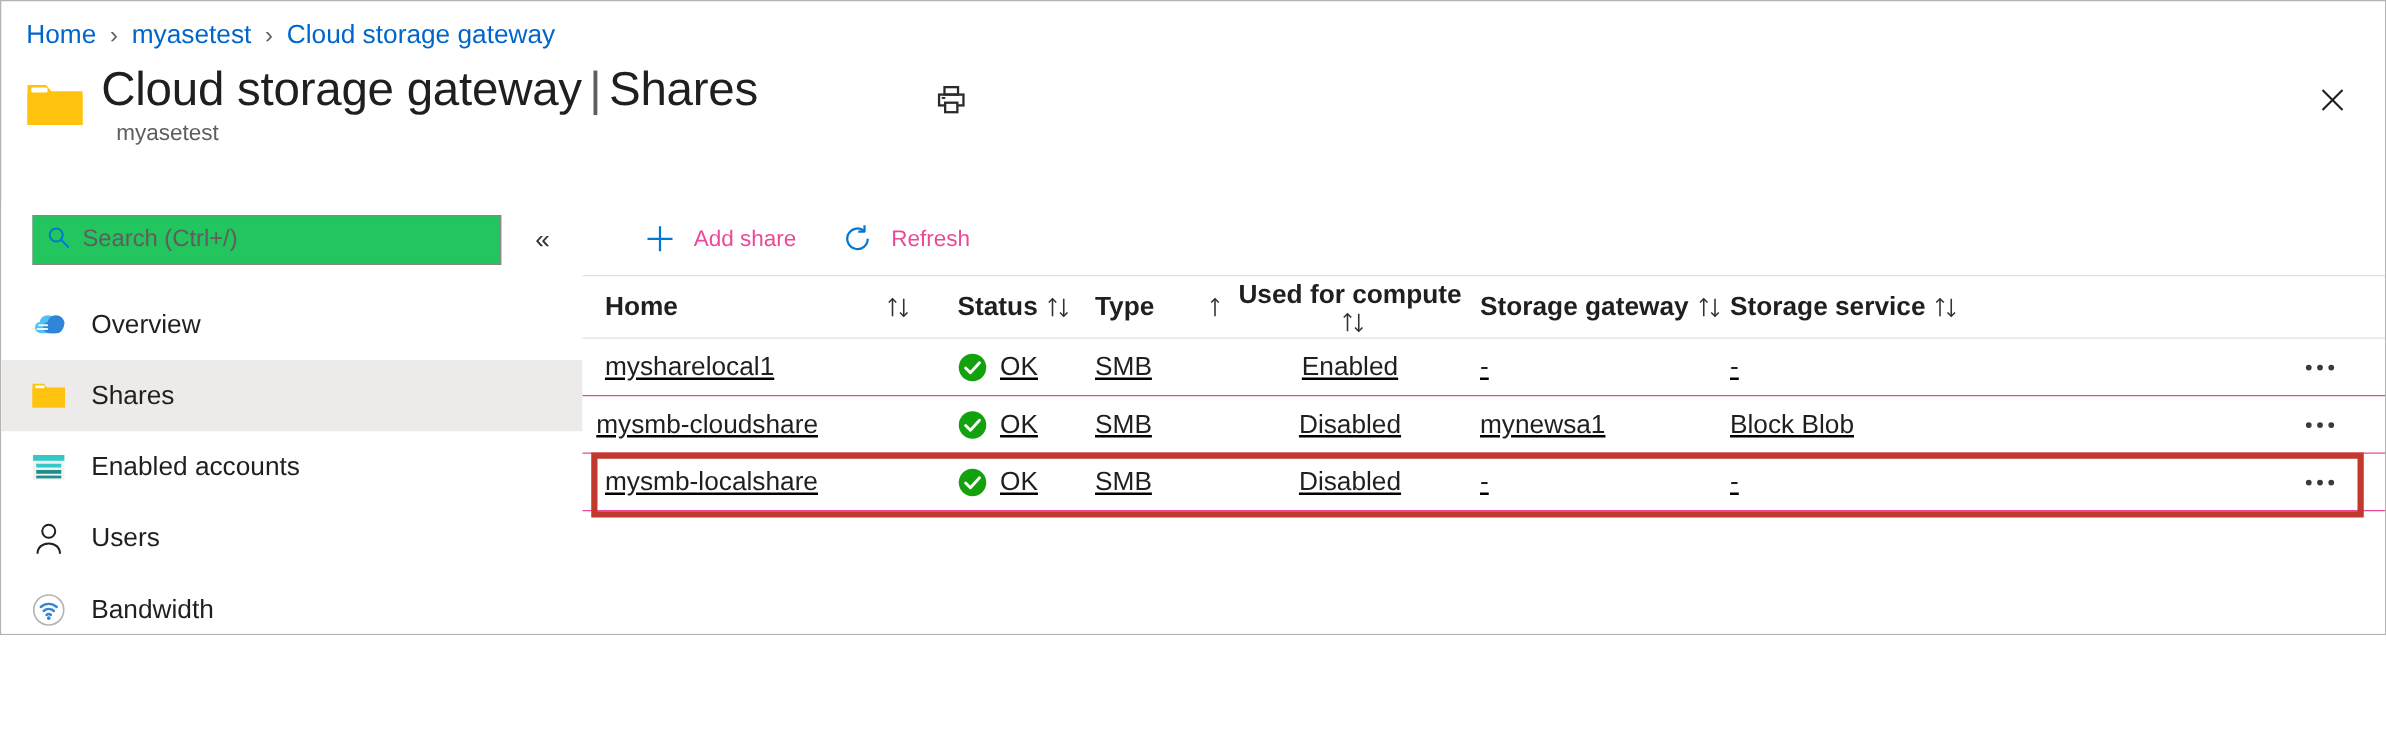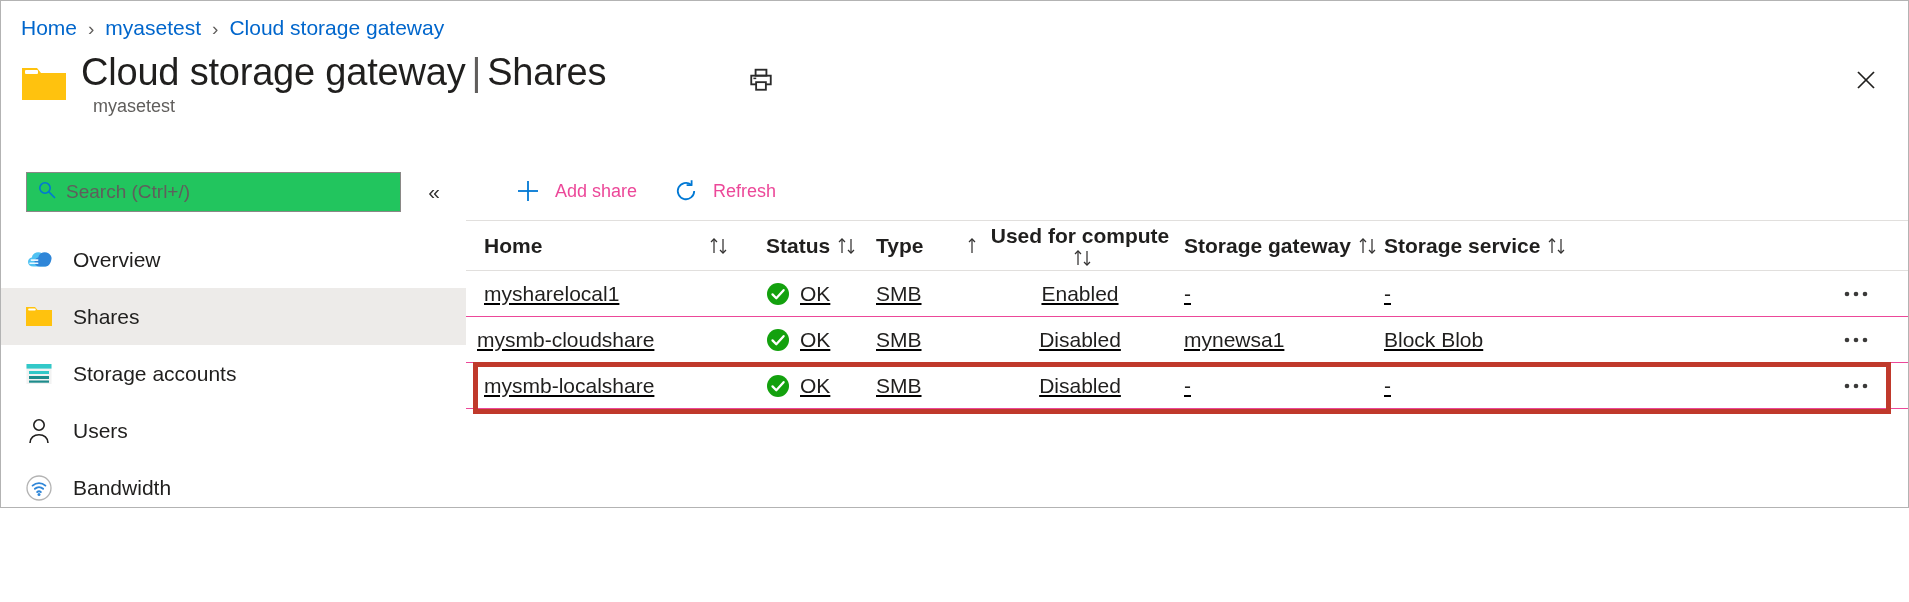--- a/index.html
+++ b/index.html
@@ -422,21 +422,21 @@
       <div class="nav-item">
         <span class="nav-icon">
           <svg width="28" height="24" viewBox="0 0 28 24">
             <rect x="1.5" y="2" width="25" height="20" fill="#f2f2f2"></rect>
             <rect x="1.5" y="2" width="25" height="4.6" fill="#32c8c8"></rect>
             <rect x="4" y="9" width="20" height="3" fill="#32c8c8"></rect>
             <rect x="4" y="14" width="20" height="3" fill="#1d8c8c"></rect>
             <rect x="4" y="18.5" width="20" height="2.2" fill="#1d8c8c"></rect>
           </svg>
         </span>
-        <span class="nav-label">Storage accounts</span>
+        <span class="nav-label">Enabled accounts</span>
       </div>
 
       <div class="nav-item">
         <span class="nav-icon">
           <svg width="26" height="28" viewBox="0 0 26 28" fill="none" stroke="#201f1e" stroke-width="1.6">
             <circle cx="13" cy="8" r="5.2"></circle>
             <path d="M4 26 c0-5.2 4-8.3 9-8.3 s9 3.1 9 8.3"></path>
           </svg>
         </span>
         <span class="nav-label">Users</span>

